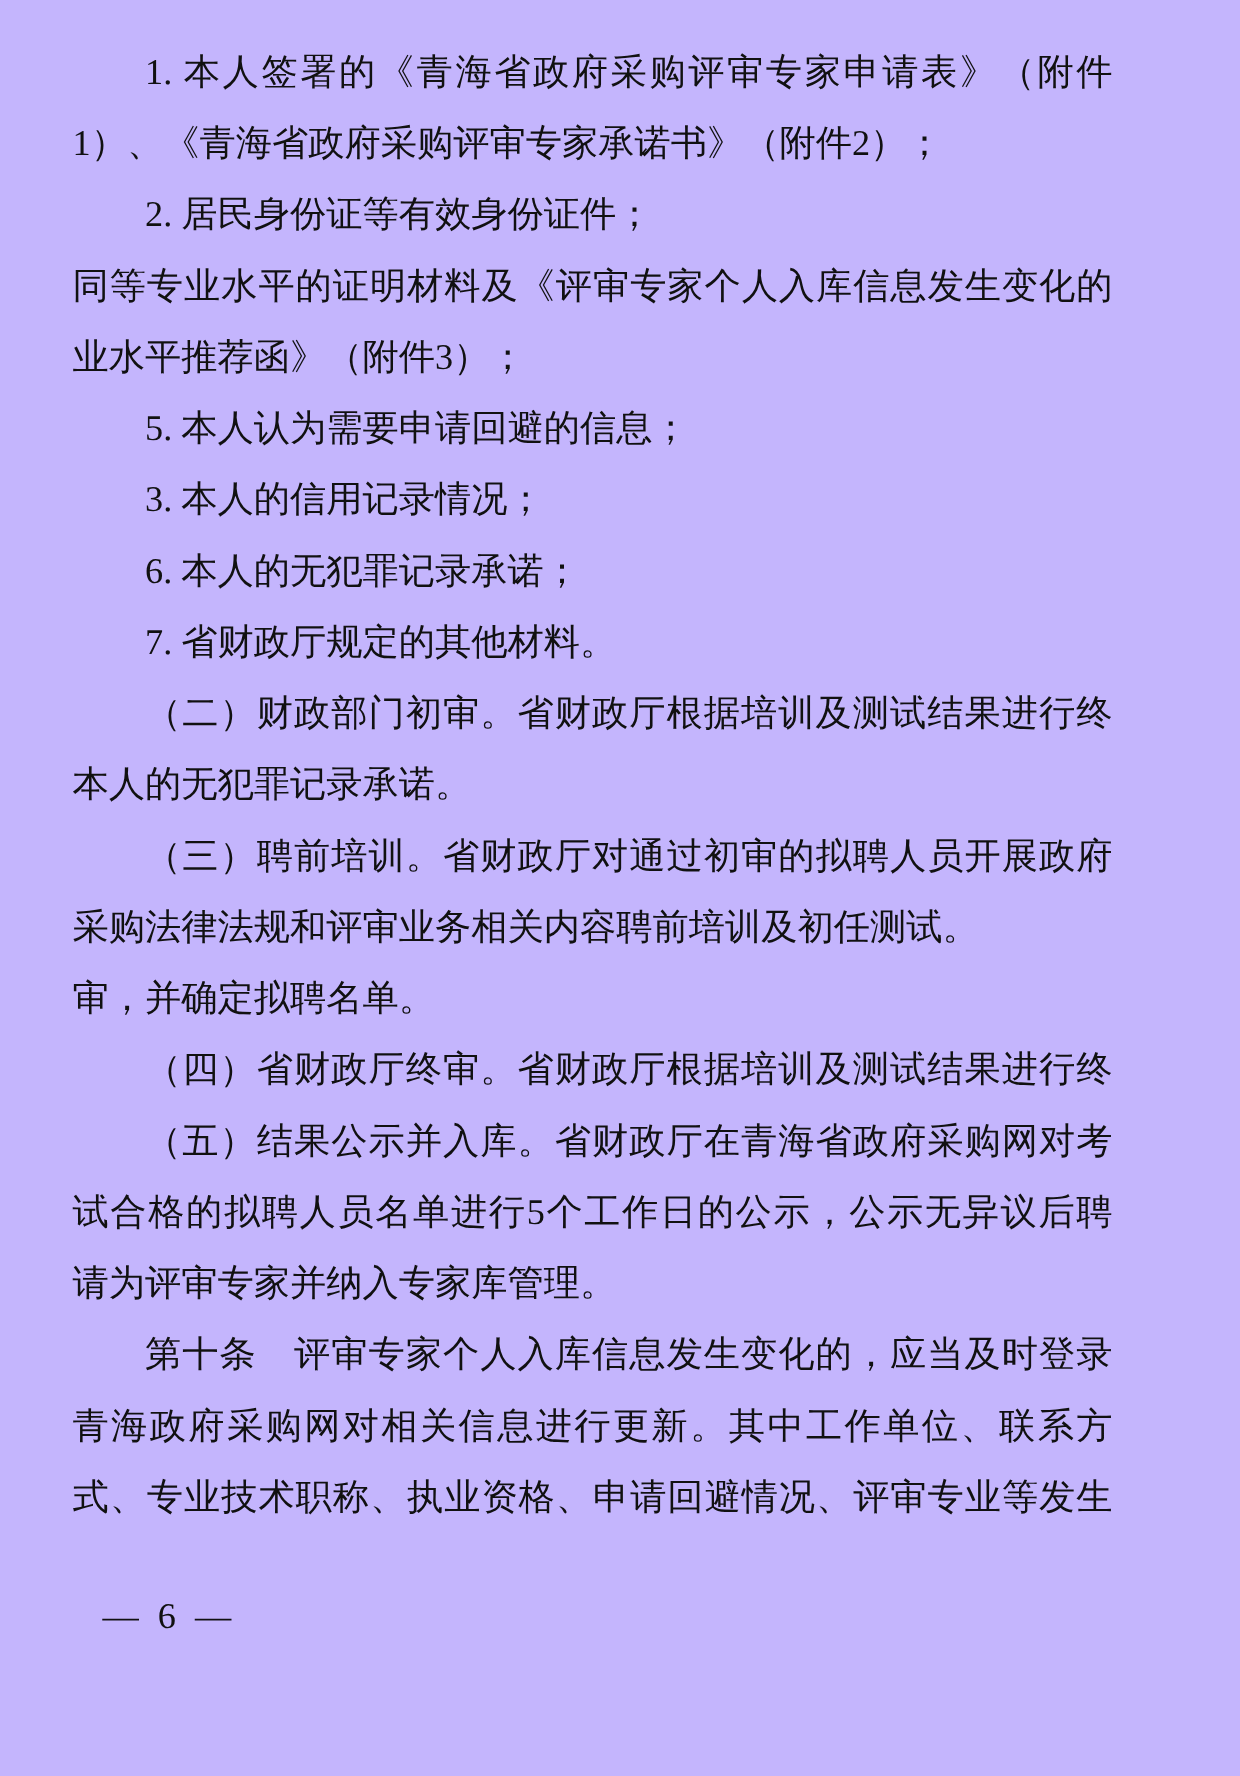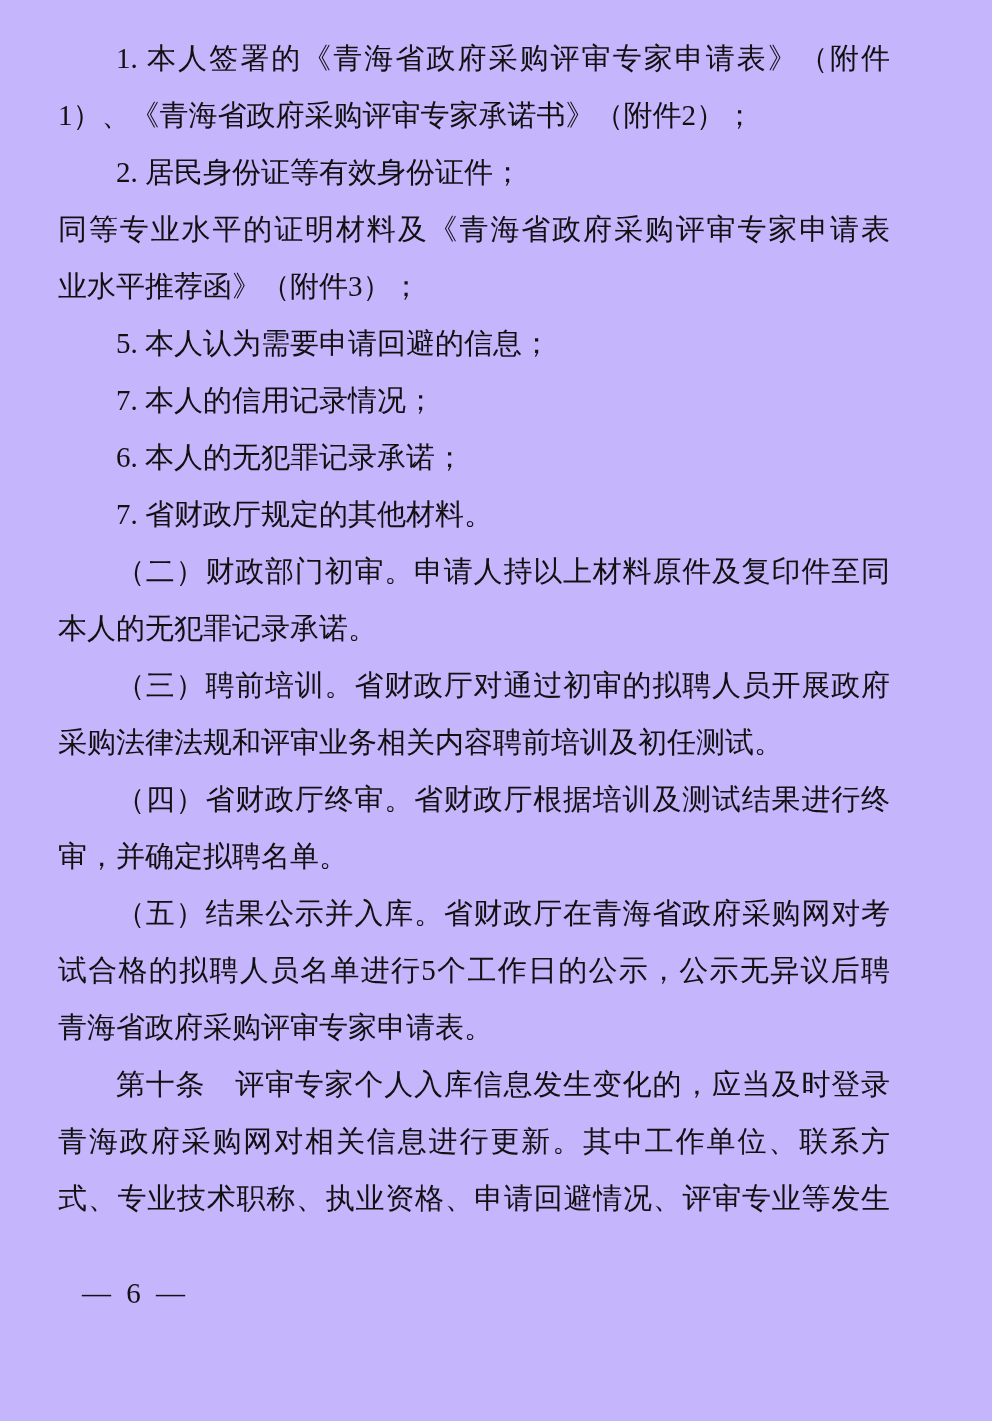--- a/index.html
+++ b/index.html
@@ -44,33 +44,33 @@
   }
 </style>
 </head>
 <body>
 
 <div class="page">
   <div class="content">
     <div class="ln ind">1. 本人签署的《青海省政府采购评审专家申请表》（附件</div>
     <div class="ln end">1）、《青海省政府采购评审专家承诺书》（附件2）；</div>
     <div class="ln ind end">2. 居民身份证等有效身份证件；</div>
-    <div class="ln">同等专业水平的证明材料及《青海省政府采购评审专家申请表</div>
+    <div class="ln">同等专业水平的证明材料及《评审专家个人入库信息发生变化的</div>
     <div class="ln end">业水平推荐函》（附件3）；</div>
     <div class="ln ind end">5. 本人认为需要申请回避的信息；</div>
-    <div class="ln ind end">7. 本人的信用记录情况；</div>
+    <div class="ln ind end">3. 本人的信用记录情况；</div>
     <div class="ln ind end">6. 本人的无犯罪记录承诺；</div>
     <div class="ln ind end">7. 省财政厅规定的其他材料。</div>
-    <div class="ln ind">（二）财政部门初审。申请人持以上材料原件及复印件至同</div>
+    <div class="ln ind">（二）财政部门初审。省财政厅根据培训及测试结果进行终</div>
     <div class="ln end">本人的无犯罪记录承诺。</div>
     <div class="ln ind">（三）聘前培训。省财政厅对通过初审的拟聘人员开展政府</div>
     <div class="ln end">采购法律法规和评审业务相关内容聘前培训及初任测试。</div>
+    <div class="ln end">审，并确定拟聘名单。</div>
     <div class="ln ind">（四）省财政厅终审。省财政厅根据培训及测试结果进行终</div>
-    <div class="ln end">审，并确定拟聘名单。</div>
     <div class="ln ind">（五）结果公示并入库。省财政厅在青海省政府采购网对考</div>
     <div class="ln">试合格的拟聘人员名单进行5个工作日的公示，公示无异议后聘</div>
-    <div class="ln end">青海省政府采购评审专家申请表。</div>
+    <div class="ln end">请为评审专家并纳入专家库管理。</div>
     <div class="ln ind"><span class="bold">第十条</span><span>　评审专家个人入库信息发生变化的，应当及时登录</span></div>
     <div class="ln">青海政府采购网对相关信息进行更新。其中工作单位、联系方</div>
     <div class="ln">式、专业技术职称、执业资格、申请回避情况、评审专业等发生</div>
   </div>
   <div class="footer">— 6 —</div>
 </div>
 
 </body></html>

